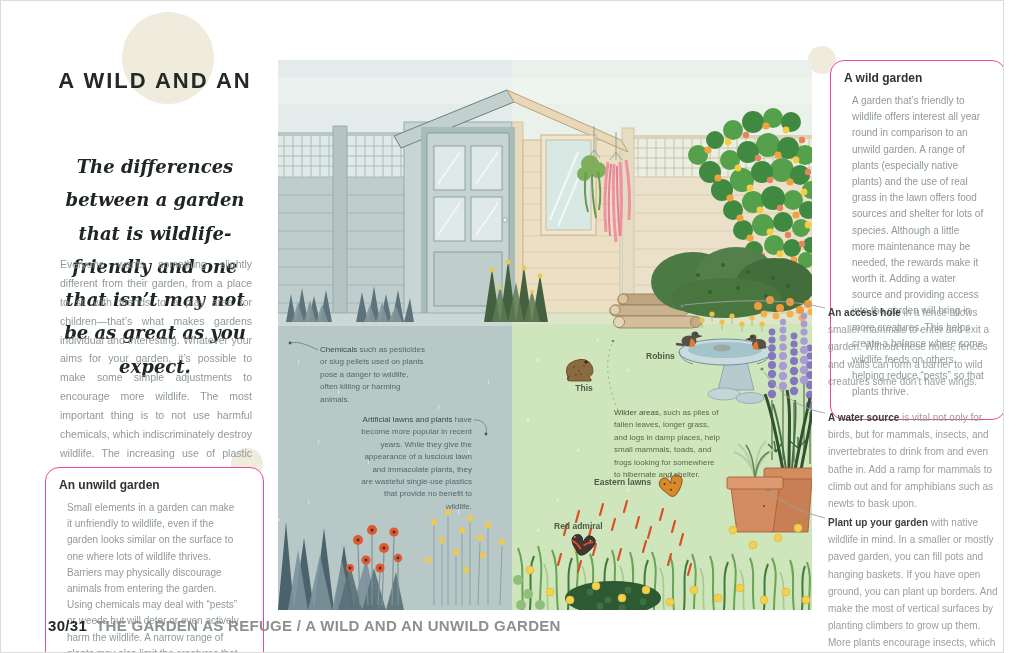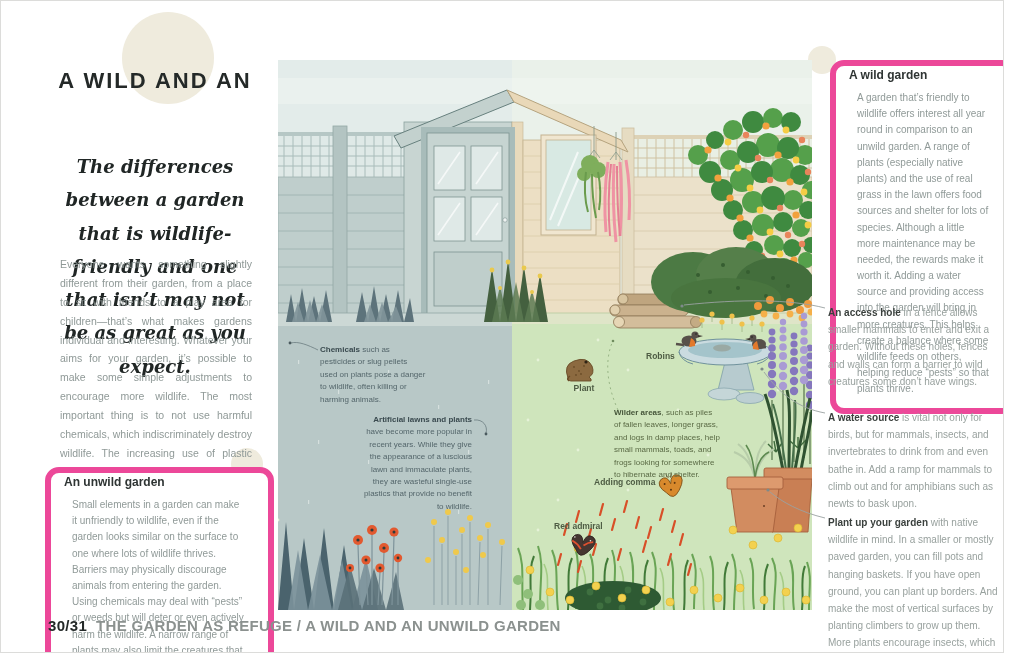--- a/index.html
+++ b/index.html
@@ -9,34 +9,34 @@
   .circ{position:absolute;border-radius:50%;background:#efebdd;z-index:0;}
   
   #left-col{position:absolute;left:45px;top:60px;width:220px;z-index:2;}
   #title{position:absolute;left:0;top:6px;width:220px;text-align:center;
          font-size:22px;font-weight:800;letter-spacing:2px;line-height:1.32;color:#242928;}
   #subtitle{position:absolute;left:18px;top:90px;width:184px;text-align:center;
          font-family:"DejaVu Serif",serif;font-style:italic;font-weight:700;
          font-size:18px;line-height:1.85;color:#202625;}
   #intro{position:absolute;left:15px;top:195px;width:192px;text-align:justify;
          font-size:10.5px;line-height:1.8;color:#8f9997;}
-  .note-box{position:absolute;border:6px solid #ec4899;border-radius:14px;background:#fff;padding:2px 13px;}
+  .note-box{position:absolute;border:1px solid #ec4899;border-radius:14px;background:#fff;padding:10px 13px;}
   #unwild-box{left:0;top:407px;width:191px;}
   .box-head{font-size:12px;font-weight:800;color:#2e3433;margin:0 0 5px 0;}
   .box-body{font-size:10px;line-height:1.62;color:#909a98;margin:8px;}
   
   #right-col{position:absolute;left:827px;top:60px;width:178px;z-index:2;}
   #wild-box{left:3px;top:0;width:148px;}
   .r-note{position:absolute;left:1px;width:172px;font-size:10px;line-height:1.72;color:#98a19e;}
   .r-note b{color:#3a403d;font-weight:800;}
   
   #illo{position:absolute;left:278px;top:60px;width:534px;height:550px;z-index:1;}
   #illo svg{position:absolute;left:0;top:0;}
   .anno{position:absolute;font-size:8px;line-height:1.55;}
-  .anno b{font-weight:700;text-align:right;}
+  .anno b{font-weight:400;text-align:right;}
   .cool{color:#54666b;} .cool b{color:#3a4a4f;}
   .warm{color:#5a6a45;} .warm b{color:#46563a;}
   .sp-label{position:absolute;font-size:8.5px;color:#4e5c44;font-weight:600;}
   
   #footer{position:absolute;left:48px;top:617px;font-size:15px;letter-spacing:.3px;z-index:2;}
   #footer .pg{font-weight:800;color:#242928;margin-right:9px;}
   #footer .ch{font-weight:700;color:#8b918f;}
   #leader-overlay{position:absolute;left:0;top:0;z-index:3;pointer-events:none;}
 </style>
 </head>
@@ -625,23 +625,23 @@
 
     <div class="anno cool" style="left:42px;top:284px;width:106px;">
       <b>Chemicals</b><span> such as pesticides or slug pellets used on plants pose a danger to wildlife, often killing or harming animals.</span>
     </div>
     <div class="anno warm" style="left:336px;top:347px;width:106px;">
       <b>Wilder areas</b><span>, such as piles of fallen leaves, longer grass, and logs in damp places, help small mammals, toads, and frogs looking for somewhere to hibernate and shelter.</span>
     </div>
     <div class="anno cool" style="left:82px;top:354px;width:112px;text-align:right;">
       <b>Artificial lawns and plants</b><span> have become more popular in recent years. While they give the appearance of a luscious lawn and immaculate plants, they are wasteful single-use plastics that provide no benefit to wildlife.</span>
     </div>
-    <div class="sp-label" style="left:284px;top:323px;width:44px;text-align:center;">Plant</div>
+    <div class="sp-label" style="left:284px;top:323px;width:44px;text-align:center;">This</div>
     <div class="sp-label" style="left:368px;top:291px;">Robins</div>
-    <div class="sp-label" style="left:316px;top:417px;">Adding comma</div>
+    <div class="sp-label" style="left:316px;top:417px;">Eastern lawns</div>
     <div class="sp-label" style="left:276px;top:461px;">Red admiral</div>
   </div>
 
   <div id="right-col">
     <div id="wild-box" class="note-box">
       <p class="box-head">A wild garden</p>
       <p class="box-body">A garden that’s friendly to wildlife offers interest all year round in comparison to an unwild garden. A range of plants (especially native plants) and the use of real grass in the lawn offers food sources and shelter for lots of species. Although a little more maintenance may be needed, the rewards make it worth it. Adding a water source and providing access into the garden will bring in more creatures. This helps create a balance where some wildlife feeds on others, helping reduce “pests” so that plants thrive.</p>
     </div>
     <div class="r-note" style="top:244px;">
       <b>An access hole</b><span> in a fence allows smaller mammals to enter and exit a garden. Without these holes, fences and walls can form a barrier to wild creatures some don’t have wings.</span>

